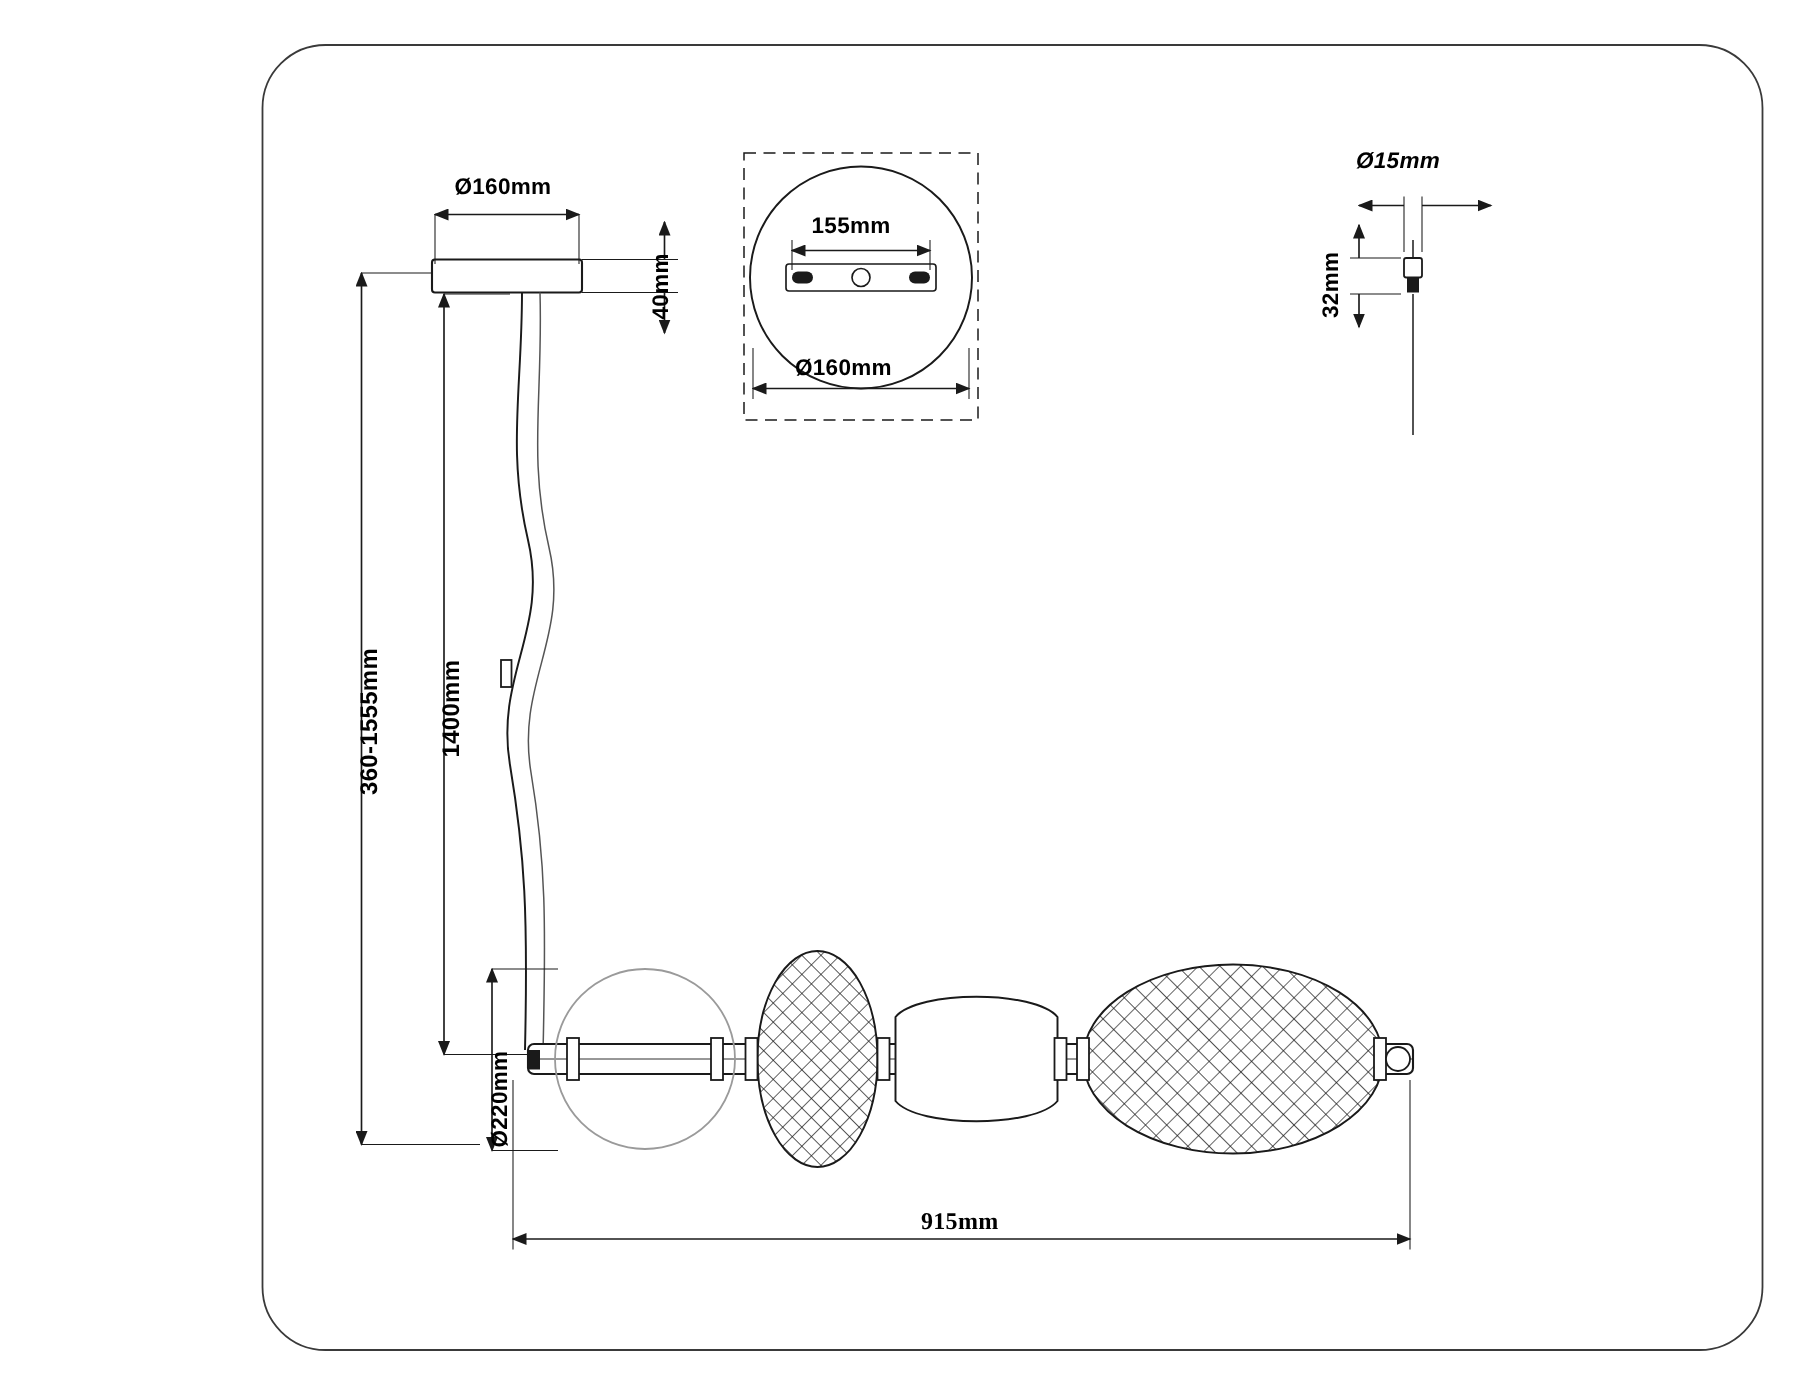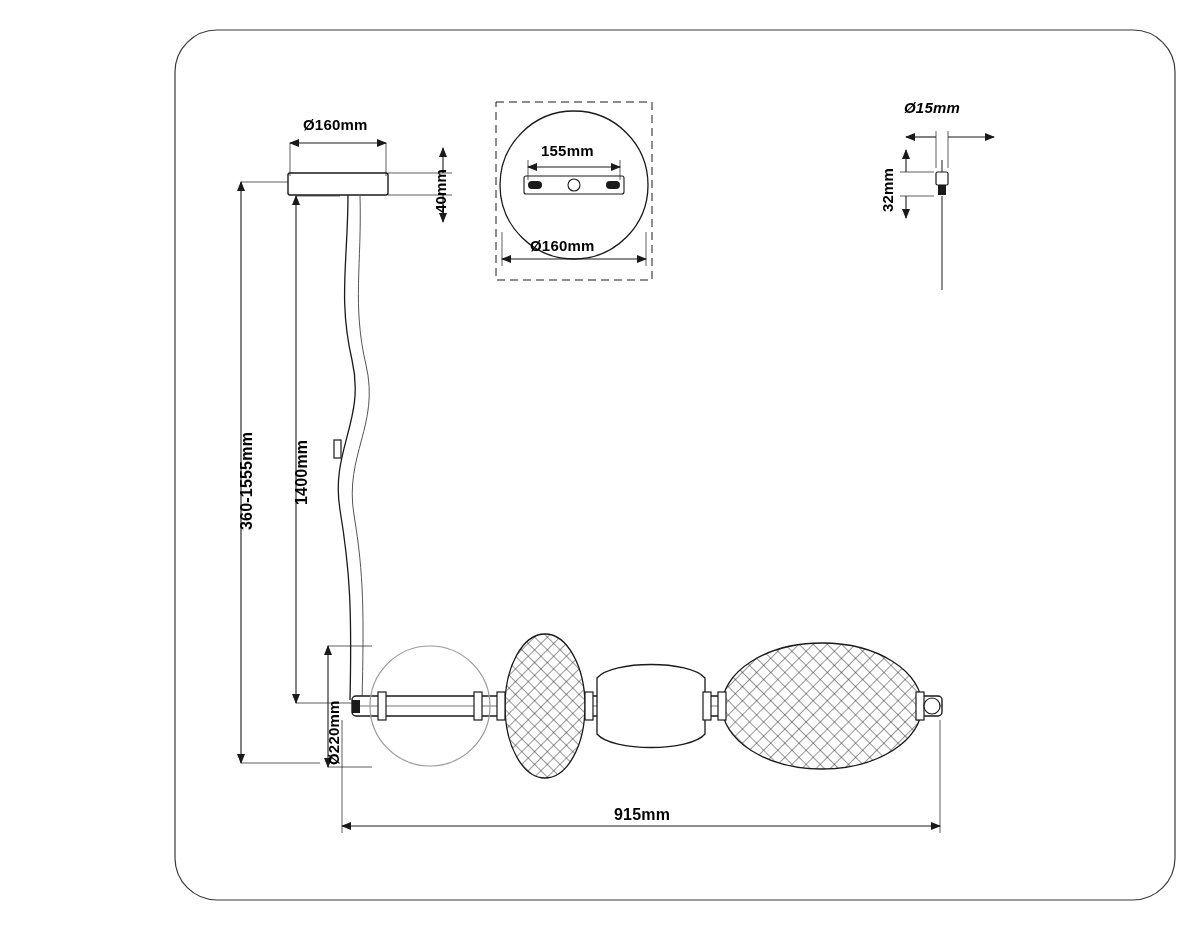--- a/index.html
+++ b/index.html
@@ -170,21 +170,21 @@
 <div class="dim-label" style="left:303px; top:116px;">Ø160mm</div>
 
 <div class="dim-label vert" style="left:432px; top:213px;">40mm</div>
 
 <div class="dim-label vert" style="left:238px; top:530px; font-size:16px;">360-1555mm</div>
 
 <div class="dim-label vert" style="left:293px; top:505px; font-size:16px;">1400mm</div>
 
 <div class="dim-label vert" style="left:325px; top:765px;">Ø220mm</div>
 
-<div class="dim-label" style="left:614px; top:806px; font-size:16px;">915mm</div>
+<div class="dim-label" style="left:614px; top:806px; font-size:16px;font-family:Liberation Serif, serif;">915mm</div>
 
 <div class="dim-label" style="left:541px; top:142px;text-align:right;">155mm</div>
 
 <div class="dim-label" style="left:530px; top:237px;">Ø160mm</div>
 
 <div class="dim-label" style="left:904px; top:99px;font-style:italic;">Ø15mm</div>
 
 <div class="dim-label vert" style="left:879px; top:212px;">32mm</div>
 
 </body></html>

